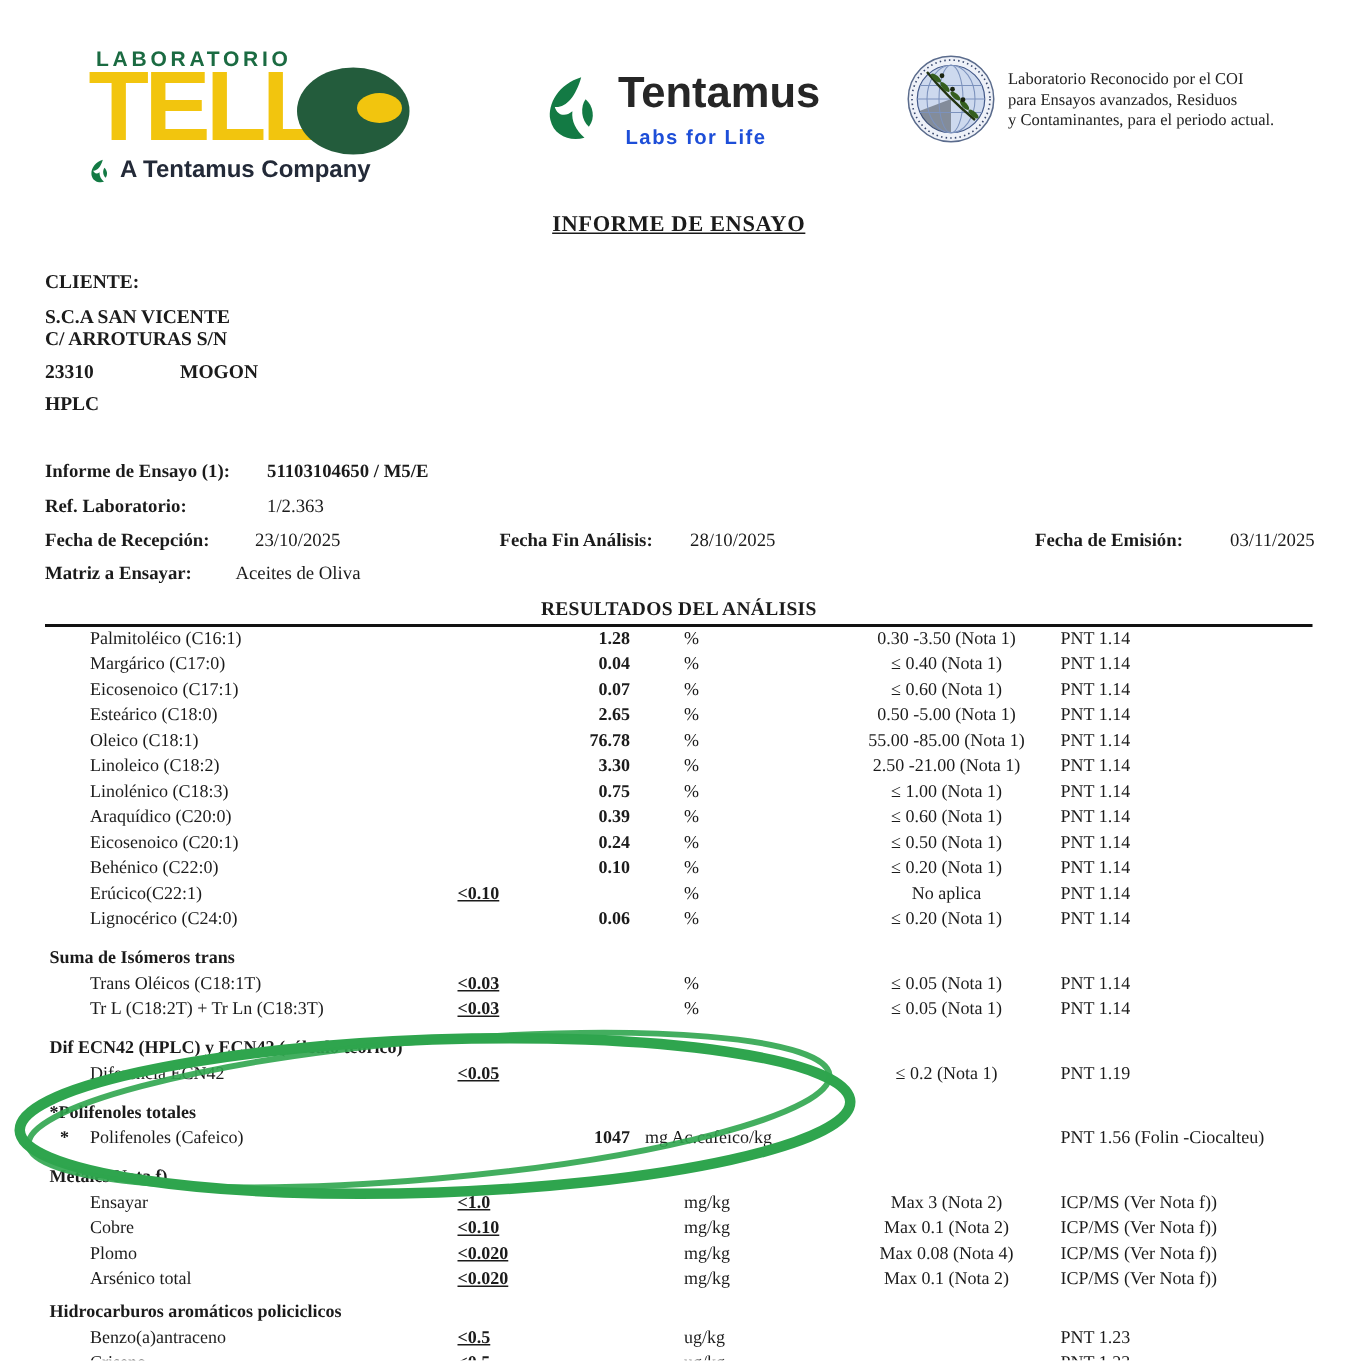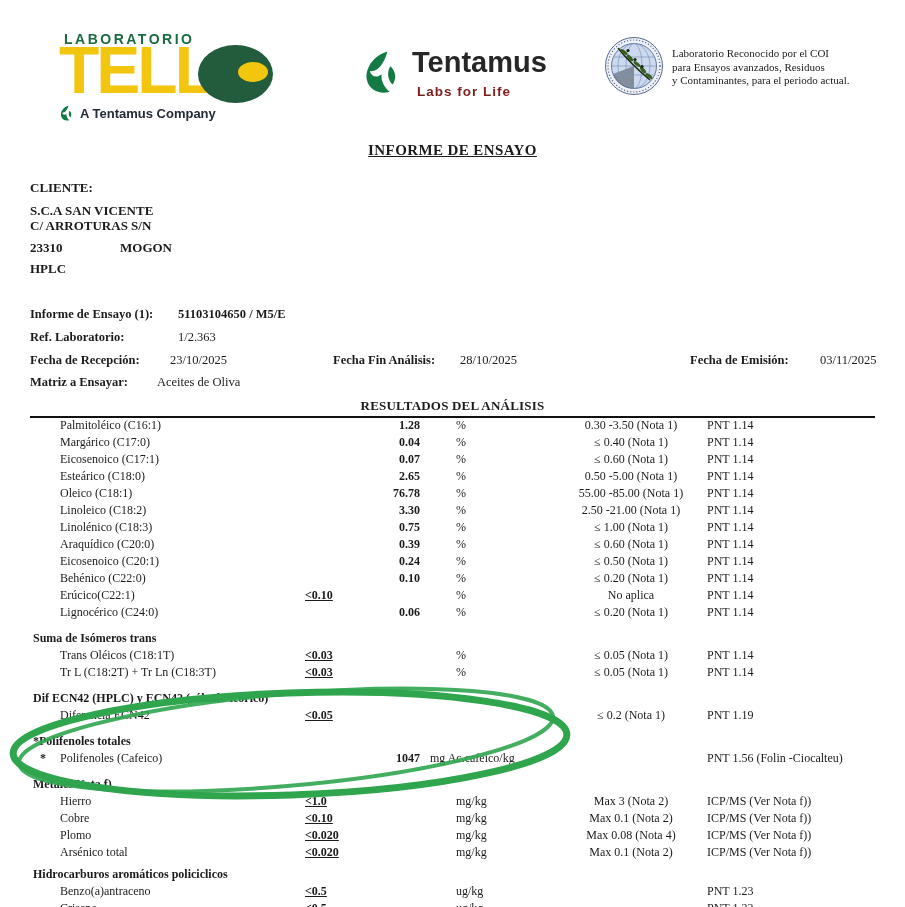--- a/index.html
+++ b/index.html
@@ -8,28 +8,28 @@
   .abs{position:absolute;}
 
   
   .tello-lab{left:64px;top:31px;font-family:"Liberation Sans",sans-serif;font-size:14px;
              font-weight:700;letter-spacing:2.5px;color:#1b6b42;}
   .tello-tell{left:59px;top:40px;font-family:"Liberation Sans",sans-serif;font-size:66px;
               font-weight:800;letter-spacing:-3px;color:#F2C50E;line-height:60px;}
   .tello-o{left:198px;top:45px;width:75px;height:58px;background:#235C3C;border-radius:50%;}
   .tello-o-inner{left:238px;top:62px;width:30px;height:20px;background:#F2C50E;border-radius:50%;}
   .tello-tagline{left:60px;top:105px;display:flex;align-items:center;gap:4px;}
-  .tello-tagline span{font-family:"Liberation Sans",sans-serif;font-size:13px;font-weight:700;color:#232a38;}
+  .tello-tagline span{font-family:"Liberation Sans",sans-serif;font-size:16px;font-weight:700;color:#232a38;}
 
   .tent-wrap{left:364px;top:46px;width:220px;height:60px;}
   .tent-leaf{position:absolute;left:0;top:2px;}
   .tent-name{position:absolute;left:48px;top:0;font-family:"Liberation Sans",sans-serif;
              font-size:29px;font-weight:700;color:#262626;letter-spacing:0px;}
   .tent-tag{position:absolute;left:53px;top:38px;font-family:"Liberation Sans",sans-serif;
-            font-size:13.5px;font-weight:600;color:#7f1d1d;letter-spacing:1px;}
+            font-size:13.5px;font-weight:600;color:#1d4ed8;letter-spacing:1px;}
 
   .coi-seal{left:604px;top:36px;}
   .coi-text{left:672px;top:47px;font-size:11px;line-height:13.5px;color:#222;}
 
   
   .doc-title{left:0;right:0;top:142px;text-align:center;font-size:15px;font-weight:700;
              text-decoration:underline;letter-spacing:.4px;}
   .client-label{left:30px;top:180px;font-size:13px;font-weight:700;}
   .client-name{left:30px;top:203px;font-size:13px;font-weight:700;}
   .client-address{left:30px;top:218px;font-size:13px;font-weight:700;}
@@ -258,21 +258,21 @@
         <span class="c-marker">*</span>
         <span class="c-name">Polifenoles (Cafeico)</span>
         <span class="c-val">1047</span>
         <span class="c-unit wide">mg Ac.cafeico/kg</span>
         <span class="c-method">PNT 1.56 (Folin -Ciocalteu)</span>
       </div>
       <div class="trow section">
         <span class="c-section">Metales Nota f)</span>
       </div>
       <div class="trow">
-        <span class="c-name">Hierro</span>
+        <span class="c-name">Ensayar</span>
         <span class="c-val lt">&lt;1.0</span>
         <span class="c-unit">mg/kg</span>
         <span class="c-limit">Max 3 (Nota 2)</span>
         <span class="c-method">ICP/MS (Ver Nota f))</span>
       </div>
       <div class="trow">
         <span class="c-name">Cobre</span>
         <span class="c-val lt">&lt;0.10</span>
         <span class="c-unit">mg/kg</span>
         <span class="c-limit">Max 0.1 (Nota 2)</span>

